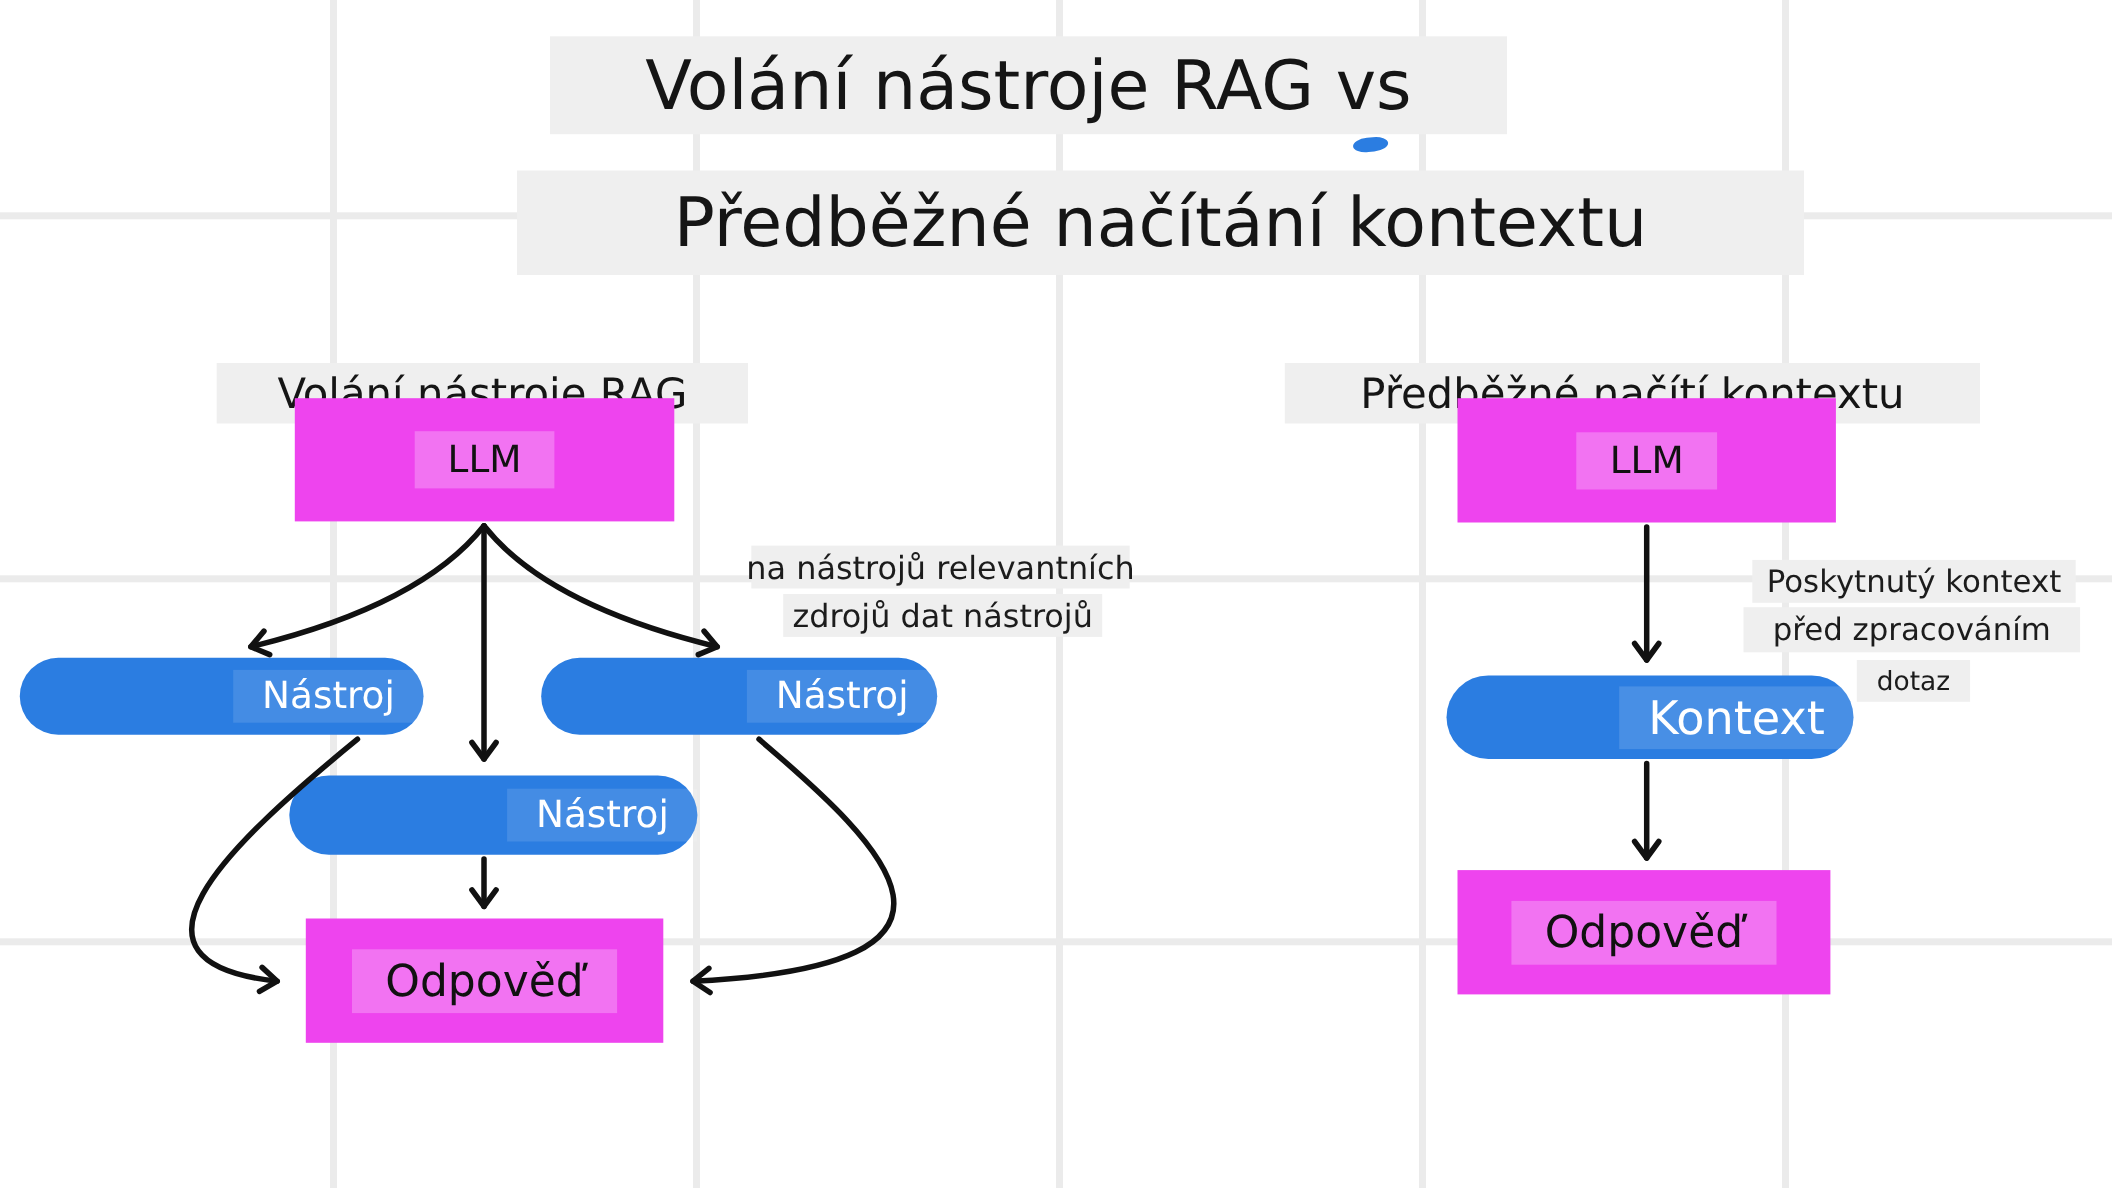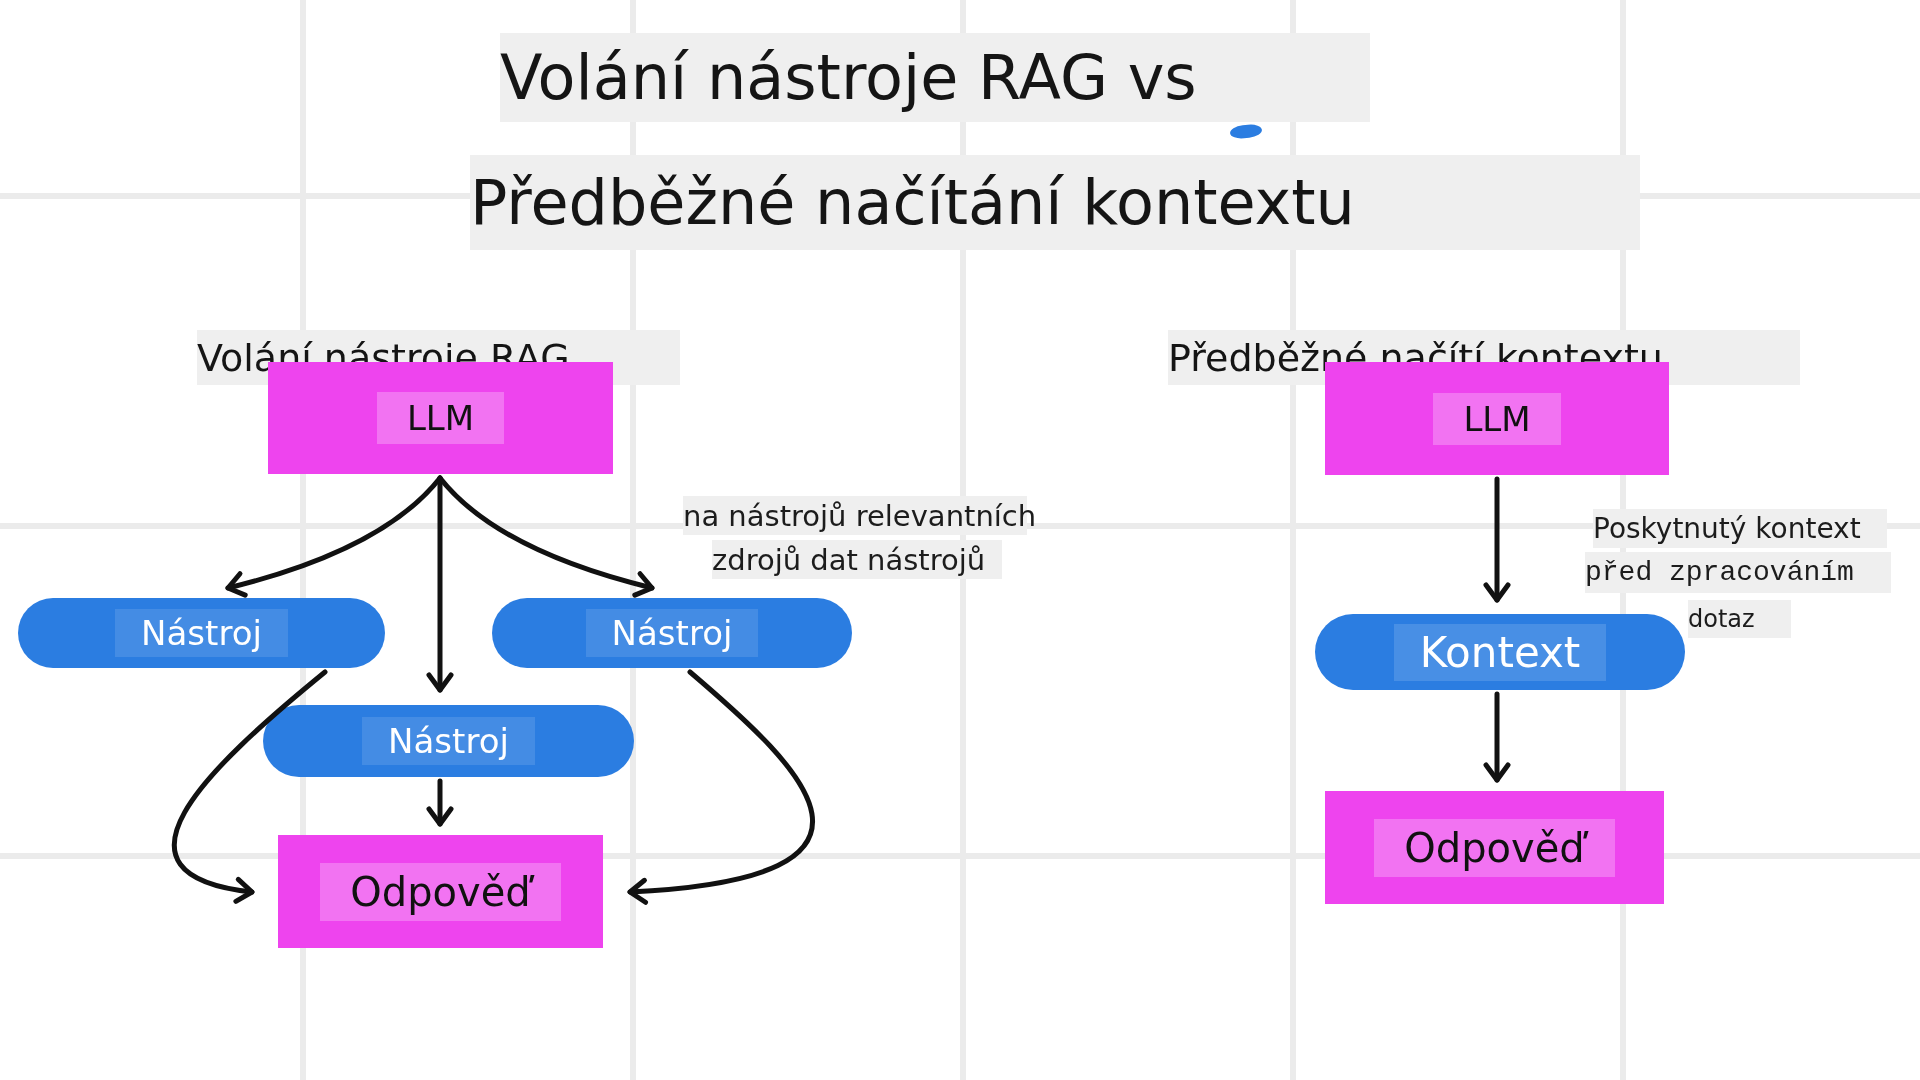--- a/index.html
+++ b/index.html
@@ -8,41 +8,41 @@
     font-family:"DejaVu Sans","Liberation Sans",sans-serif;color:#151515;
     background-color:#ffffff;
     background-image:
       linear-gradient(to right, var(--grid,#ebebeb) 0 6px, transparent 6px 100%),
       linear-gradient(to bottom, var(--grid,#ebebeb) 0 6px, transparent 6px 100%);
     background-size:330px 330px;
     background-position:300px 193px;
   }
   .band{
     position:absolute;background:var(--band,#efefef);
-    display:flex;align-items:center;justify-content:flex-start;
+    display:flex;align-items:center;justify-content:center;
     white-space:nowrap;color:#151515;
   }
   .title1{font-size:62px;}
   .title2{font-size:62px;}
   .subhead{font-size:38px;margin-top:45px;}
   .note{font-size:29px;color:#1c1c1c;}
   .footerlink{font-size:58px;}
   .mbox{
     position:absolute;background:var(--magenta,#ee44ee);
     display:flex;align-items:center;justify-content:center;
   }
   .mbox .patch{
     background:rgba(255,255,255,0.25);
     padding:6px 30px;color:#111;white-space:nowrap;
   }
   .llm-label{font-size:34px;}
   .answer-label{font-size:40px;}
   .pill{
     position:absolute;background:var(--blue,#2b7de1);border-radius:999px;
-    display:flex;align-items:center;justify-content:center;
+    display:flex;align-items:center;justify-content:flex-end;
   }
   .pill .patch{
     background:rgba(255,255,255,0.12);
     padding:4px 26px;color:#ffffff;white-space:nowrap;
   }
   .tool-label{font-size:34px;}
   .kontext-label{font-size:42px;}
   .dash{
     position:absolute;left:1230px;top:125px;width:32px;height:13px;
     background:var(--blue,#2b7de1);border-radius:50% / 60%;
@@ -105,21 +105,21 @@
     <span class="patch kontext-label" style="background:rgba(255,255,255,0.14);">Kontext</span>
   </div>
 
   <div class="mbox node" style="left:1325px;top:791px;width:339px;height:113px;">
     <span class="patch answer-label">Odpověď</span>
   </div>
 
   <div class="band note" style="left:1593px;top:509px;width:294px;height:39px;font-size:28px;">
     <span>Poskytnutý kontext</span>
   </div>
-  <div class="band note" style="left:1585px;top:552px;width:306px;height:41px;font-size:28px;font-family:Liberation Mono, monospace;">
+  <div class="band note" style="left:1585px;top:552px;width:306px;height:41px;font-size:28px;">
     <span>před zpracováním</span>
   </div>
   <div class="band note" style="left:1688px;top:600px;width:103px;height:38px;font-size:24px;">
     <span>dotaz</span>
   </div>
 
 
   <svg class="arrows" width="1920" height="1080" viewBox="0 0 1920 1080">
     <defs>
       <marker id="ah" orient="auto" markerUnits="userSpaceOnUse" markerWidth="44" markerHeight="36" refX="0" refY="0" viewBox="-22 -18 44 36">

